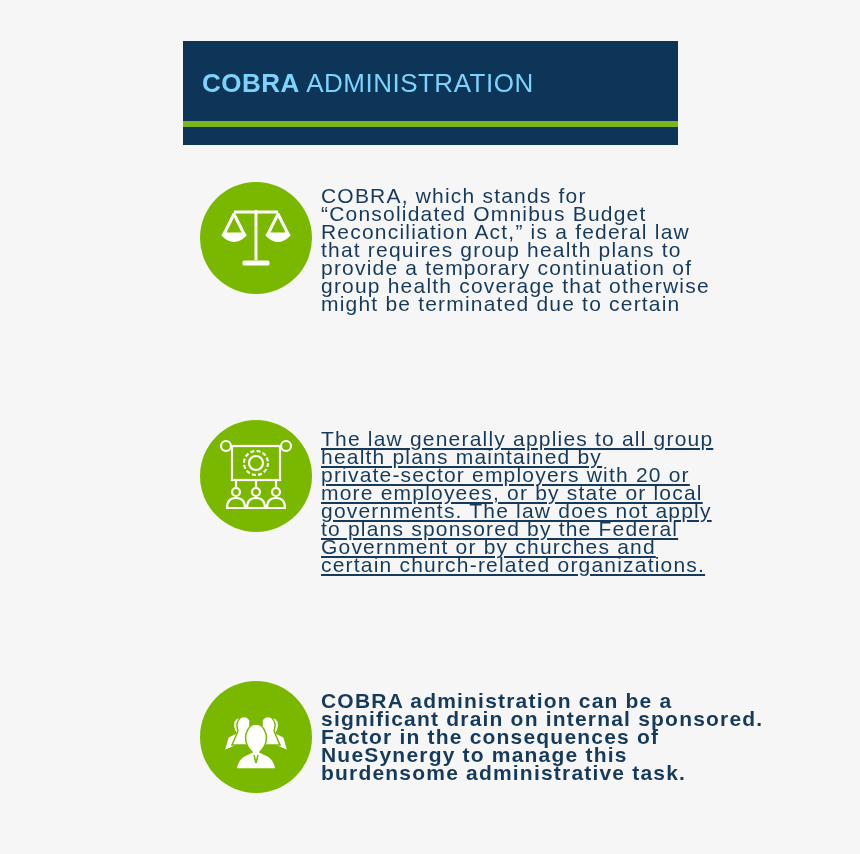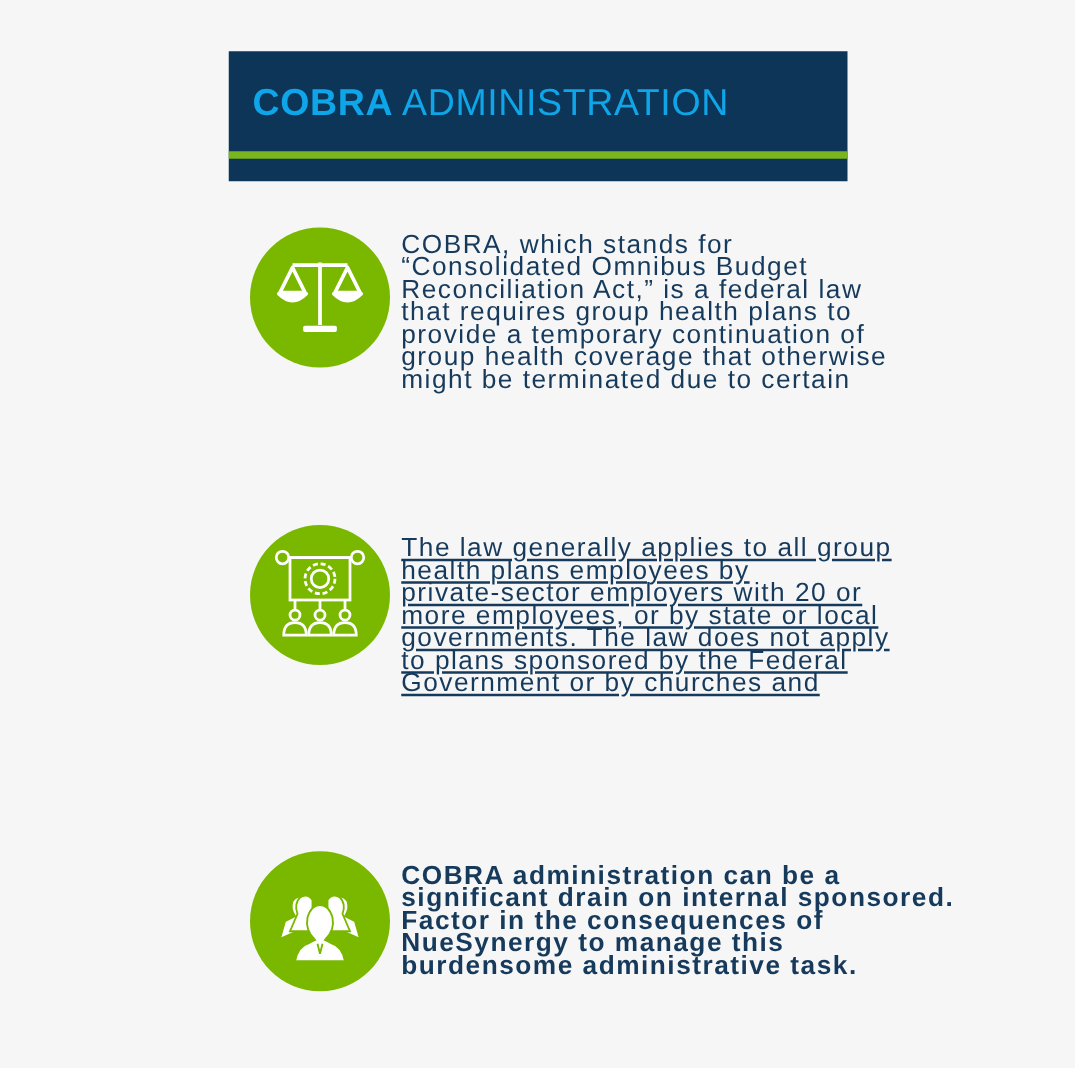--- a/index.html
+++ b/index.html
@@ -7,21 +7,21 @@
     width: 860px; height: 854px; background: #f6f6f6;
     position: relative; overflow: hidden;
     font-family: "DejaVu Sans", sans-serif;
   }
   .banner {
     position: absolute; left: 183px; top: 41px; width: 495px; height: 104px;
     background: #0d3557;
   }
   .banner-title {
     position: absolute; left: 19px; top: 20px;
-    color: #0ea5e9; font-size: 30px; line-height: 44px; white-space: nowrap;
+    color: #7dd3fc; font-size: 26px; line-height: 44px; white-space: nowrap;
     font-family: "Liberation Sans", sans-serif; letter-spacing: 0.5px;
   }
   .banner-title .bold { font-weight: bold; }
   .banner-title .light { font-weight: normal; }
   .banner-rule {
     position: absolute; left: 0; top: 80px; width: 495px; height: 6px; background: #7ab51d;
   }
   .section { position: absolute; left: 200px; width: 470px; }
   .icon-circle {
     position: absolute; left: 0; top: 0; width: 112px; height: 112px;
@@ -84,26 +84,27 @@
       <circle cx="22" cy="58" r="4"></circle>
       <circle cx="42" cy="58" r="4"></circle>
       <circle cx="62" cy="58" r="4"></circle>
       <path d="M13 74 q0 -10 9 -10 q9 0 9 10 z"></path>
       <path d="M33 74 q0 -10 9 -10 q9 0 9 10 z"></path>
       <path d="M53 74 q0 -10 9 -10 q9 0 9 10 z"></path>
     </svg>
   </div>
   <div class="text" style="top:10px;text-decoration:underline;">
     <span>The law generally applies to all group</span>
-    <span>health plans employees by</span>
+    <span>health plans maintained by</span>
     <span>private-sector employers with 20 or</span>
     <span>more employees, or by state or local</span>
     <span>governments. The law does not apply</span>
     <span>to plans sponsored by the Federal</span>
     <span>Government or by churches and</span>
+    <span>certain church-related organizations.</span>
   </div>
 </div>
 
 <div class="section" style="top:681px;">
   <div class="icon-circle">
     <svg width="76" height="76" viewBox="0 0 76 76" fill="#fff" stroke="#7ab800" stroke-width="1.5">
       <path d="M6 52 l4 -14 l8 -4 q-4 -6 -2 -12 q4 -6 10 -2 l-2 24 z"></path>
       <path d="M70 52 l-4 -14 l-8 -4 q4 -6 2 -12 q-4 -6 -10 -2 l2 24 z"></path>
       <path d="M14 46 l6 -14 q-3 -8 2 -13 q6 -4 10 2 l0 25 z"></path>
       <path d="M62 46 l-6 -14 q3 -8 -2 -13 q-6 -4 -10 2 l0 25 z"></path>

